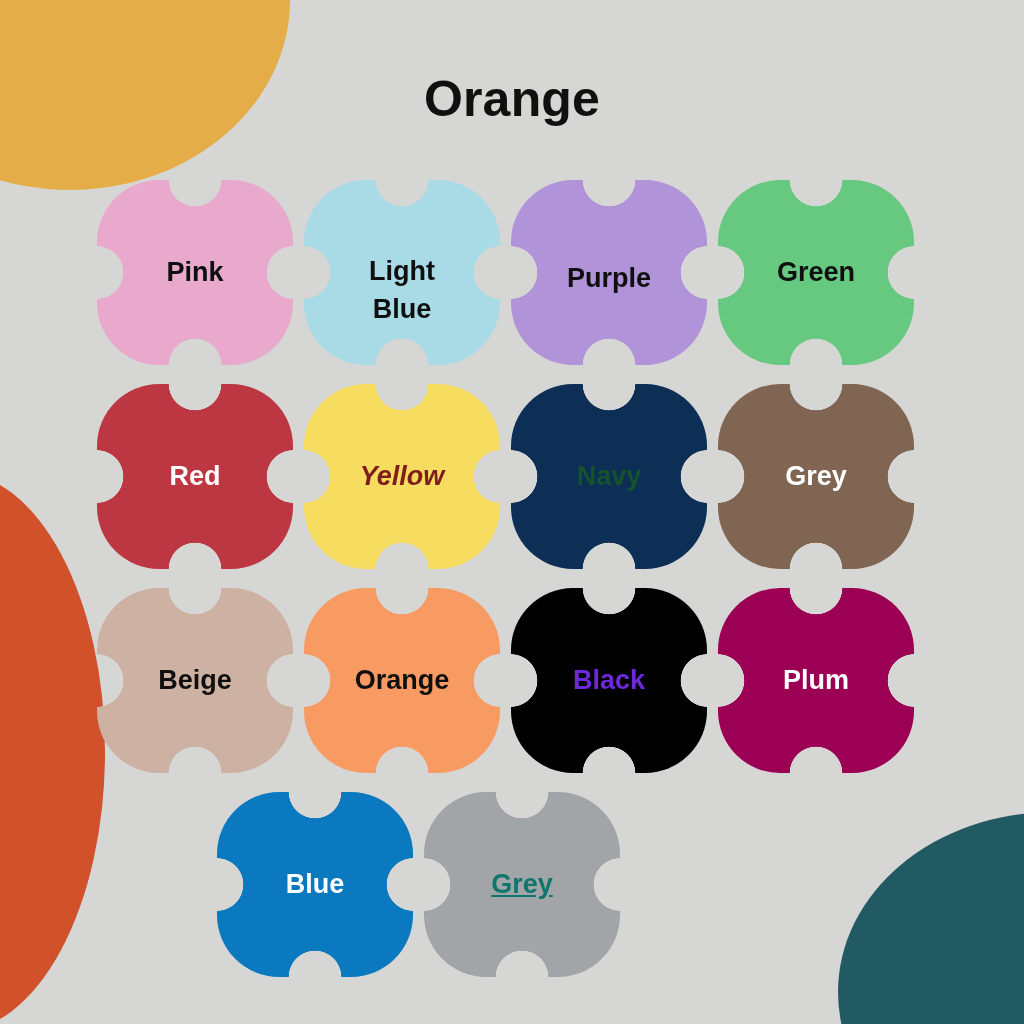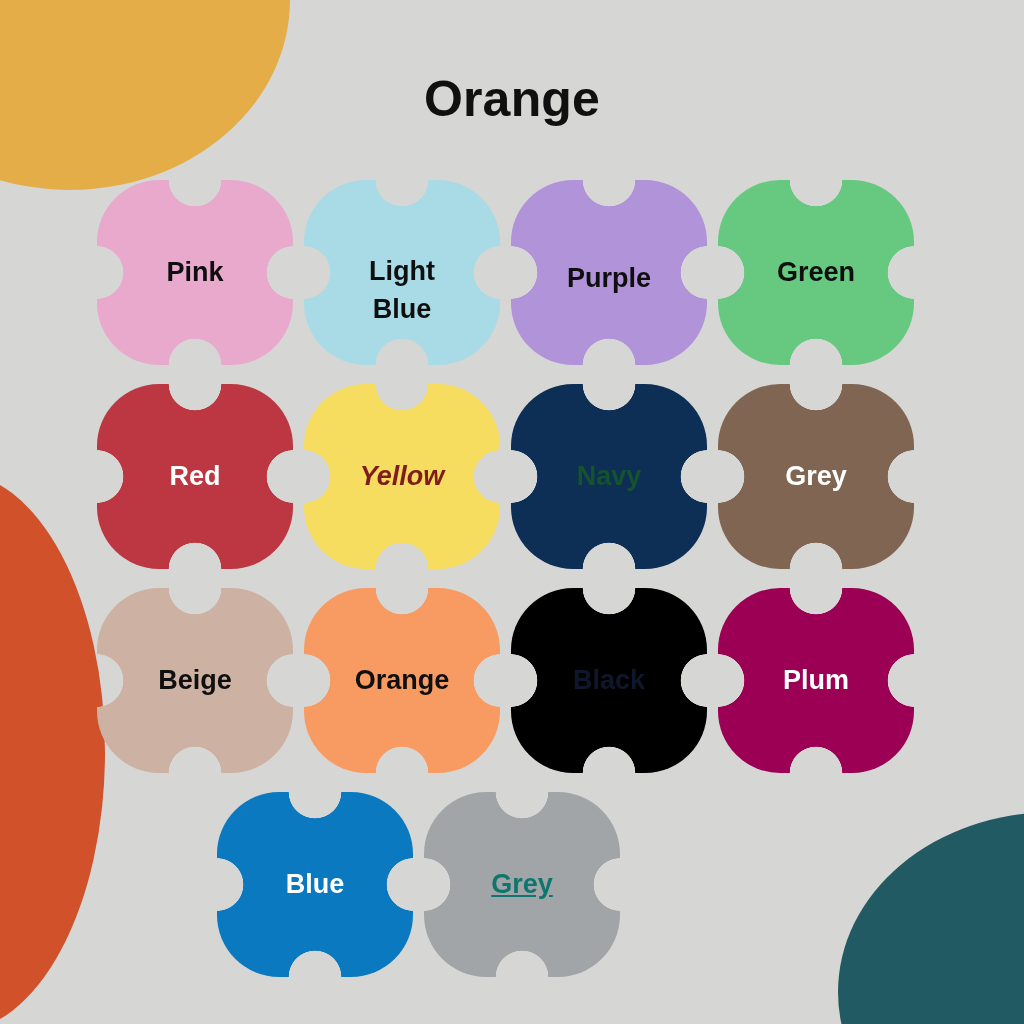--- a/index.html
+++ b/index.html
@@ -170,21 +170,21 @@
         <div class="swatch">
           <div class="swatch-bg" style="background: rgb(205, 178, 164);"></div>
           <span class="swatch-label" style="color: rgb(15, 15, 15);">Beige</span>
         </div>
         <div class="swatch">
           <div class="swatch-bg" style="background: rgb(247, 155, 99);"></div>
           <span class="swatch-label" style="color: rgb(15, 15, 15);">Orange</span>
         </div>
         <div class="swatch">
           <div class="swatch-bg" style="background: rgb(0, 0, 0);"></div>
-          <span class="swatch-label" style="color: #0f172a;">Black</span>
+          <span class="swatch-label" style="color: #6d28d9;">Black</span>
         </div>
         <div class="swatch">
           <div class="swatch-bg" style="background: rgb(156, 0, 85);"></div>
           <span class="swatch-label" style="color: rgb(255, 255, 255);">Plum</span>
         </div>
       </div>
       <div class="row offset">
         <div class="swatch">
           <div class="swatch-bg" style="background: rgb(10, 121, 191);"></div>
           <span class="swatch-label" style="color: rgb(255, 255, 255);">Blue</span>

